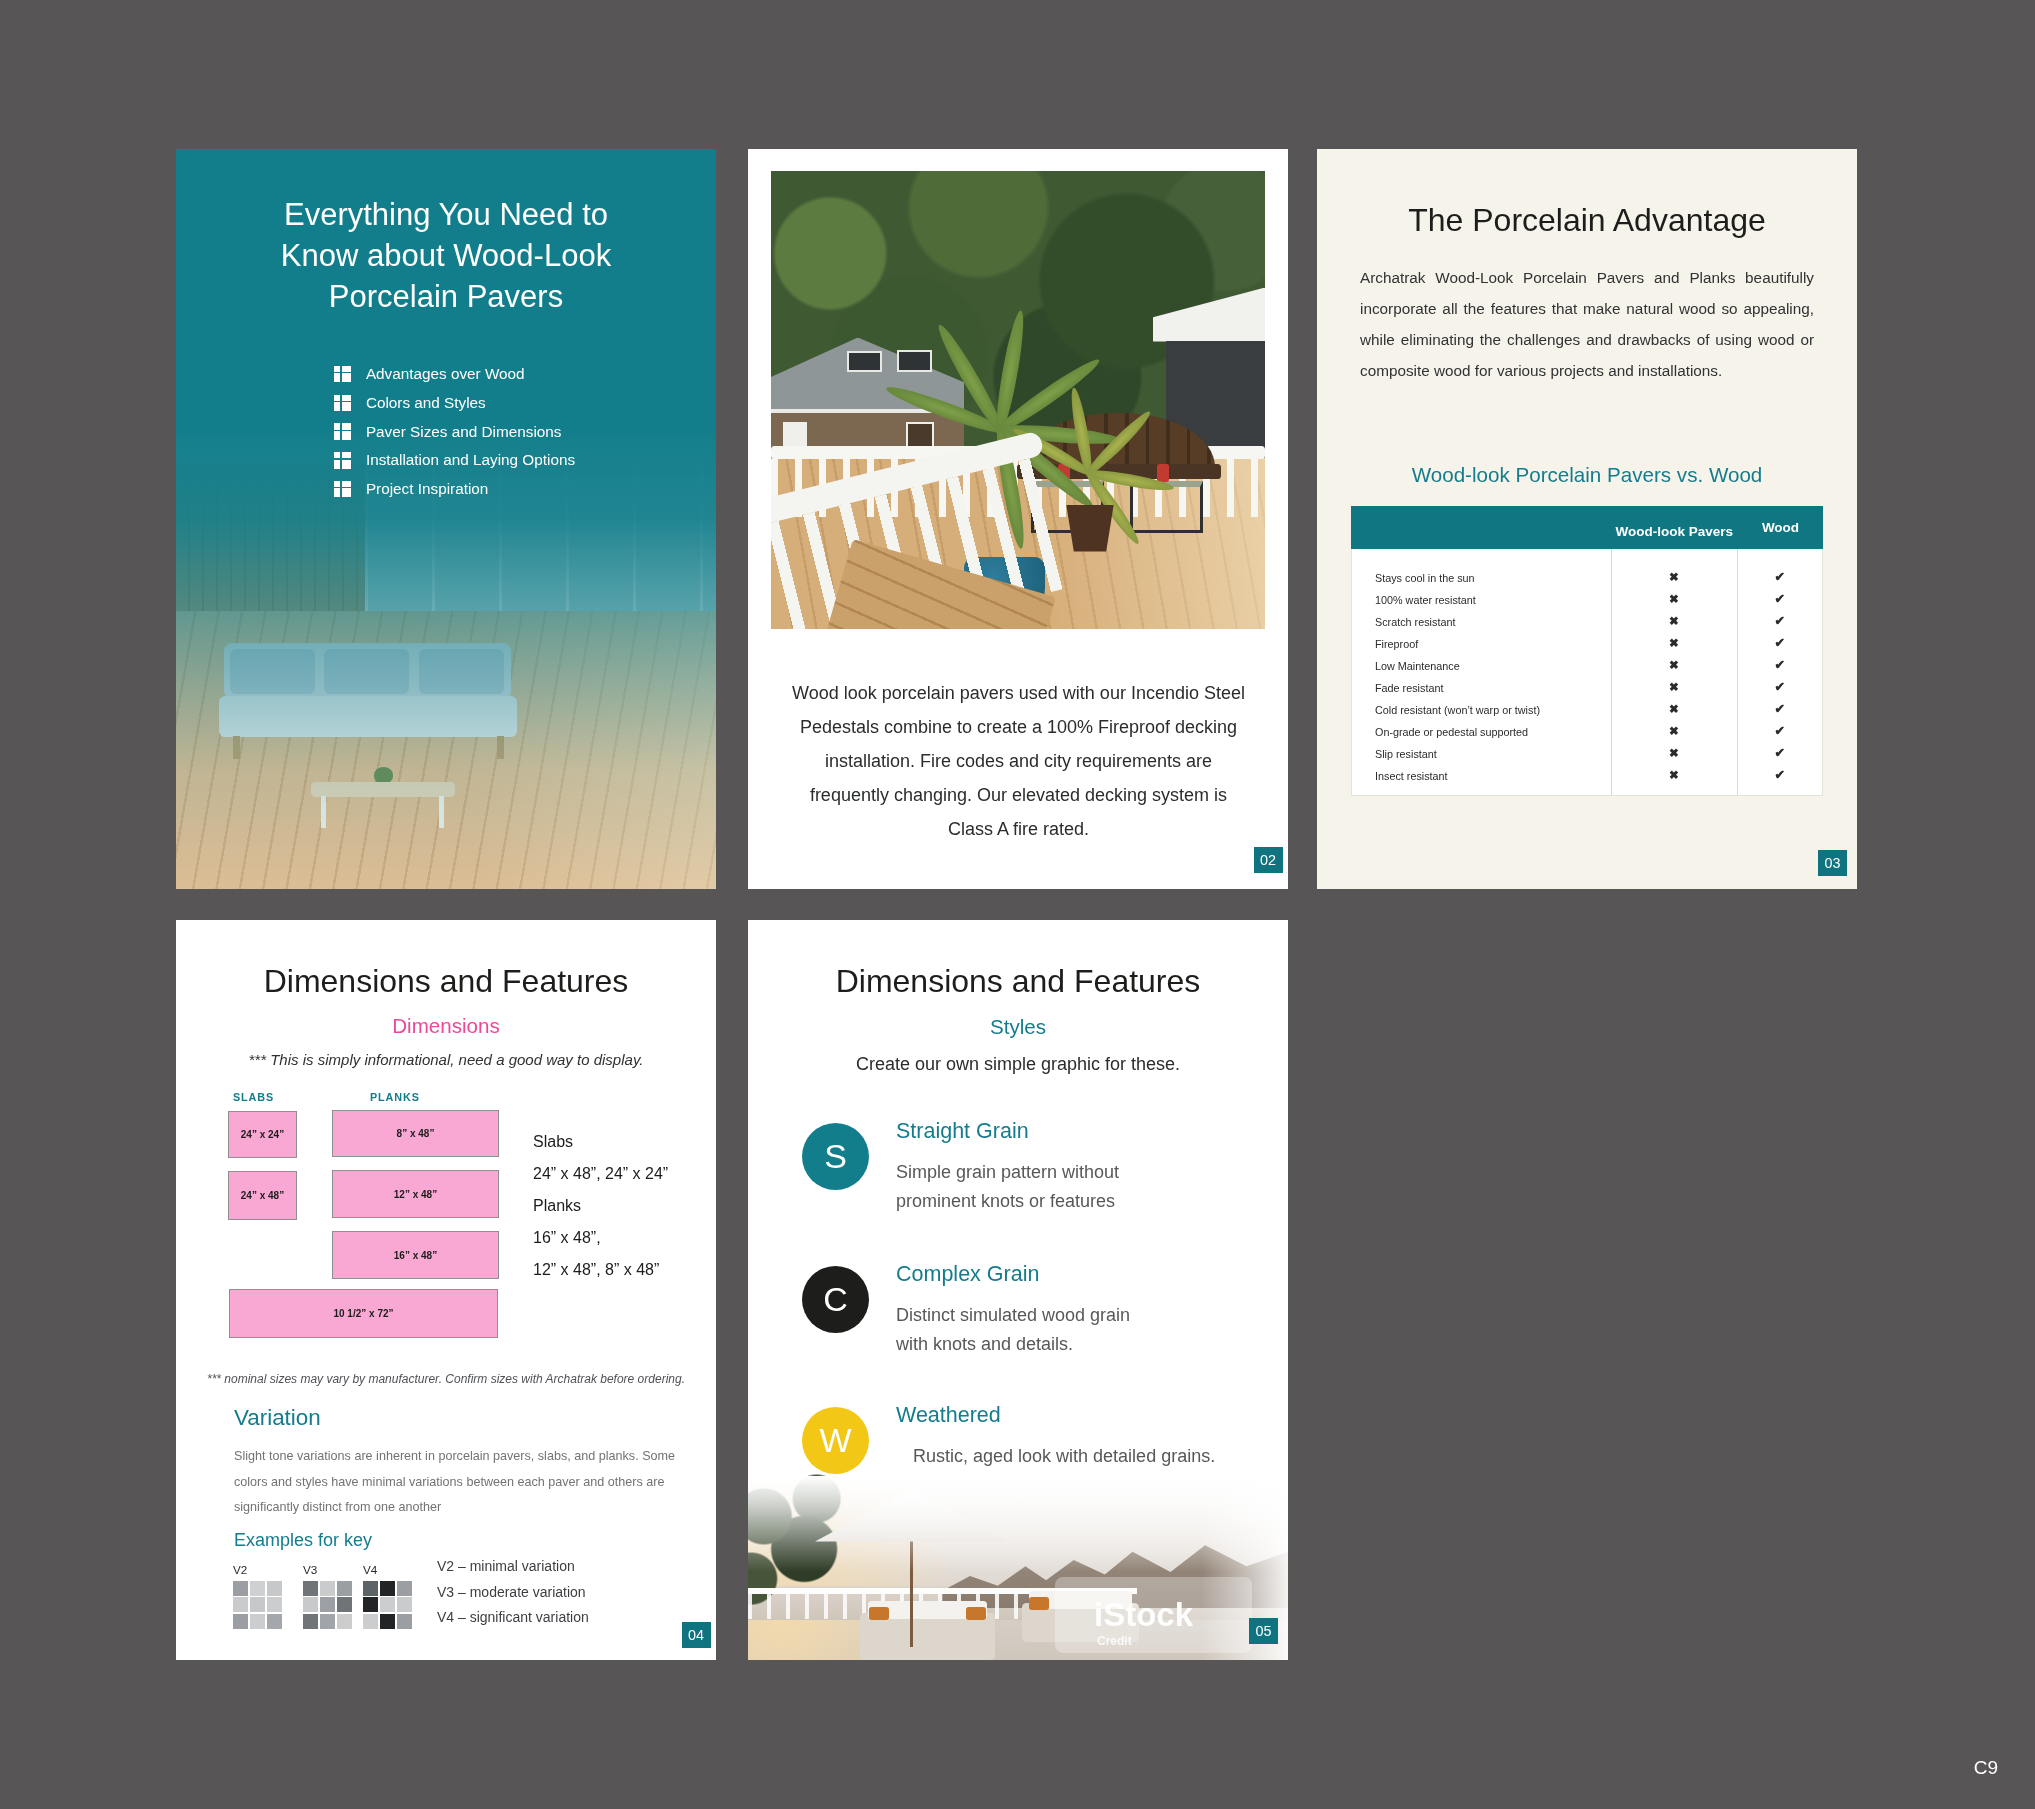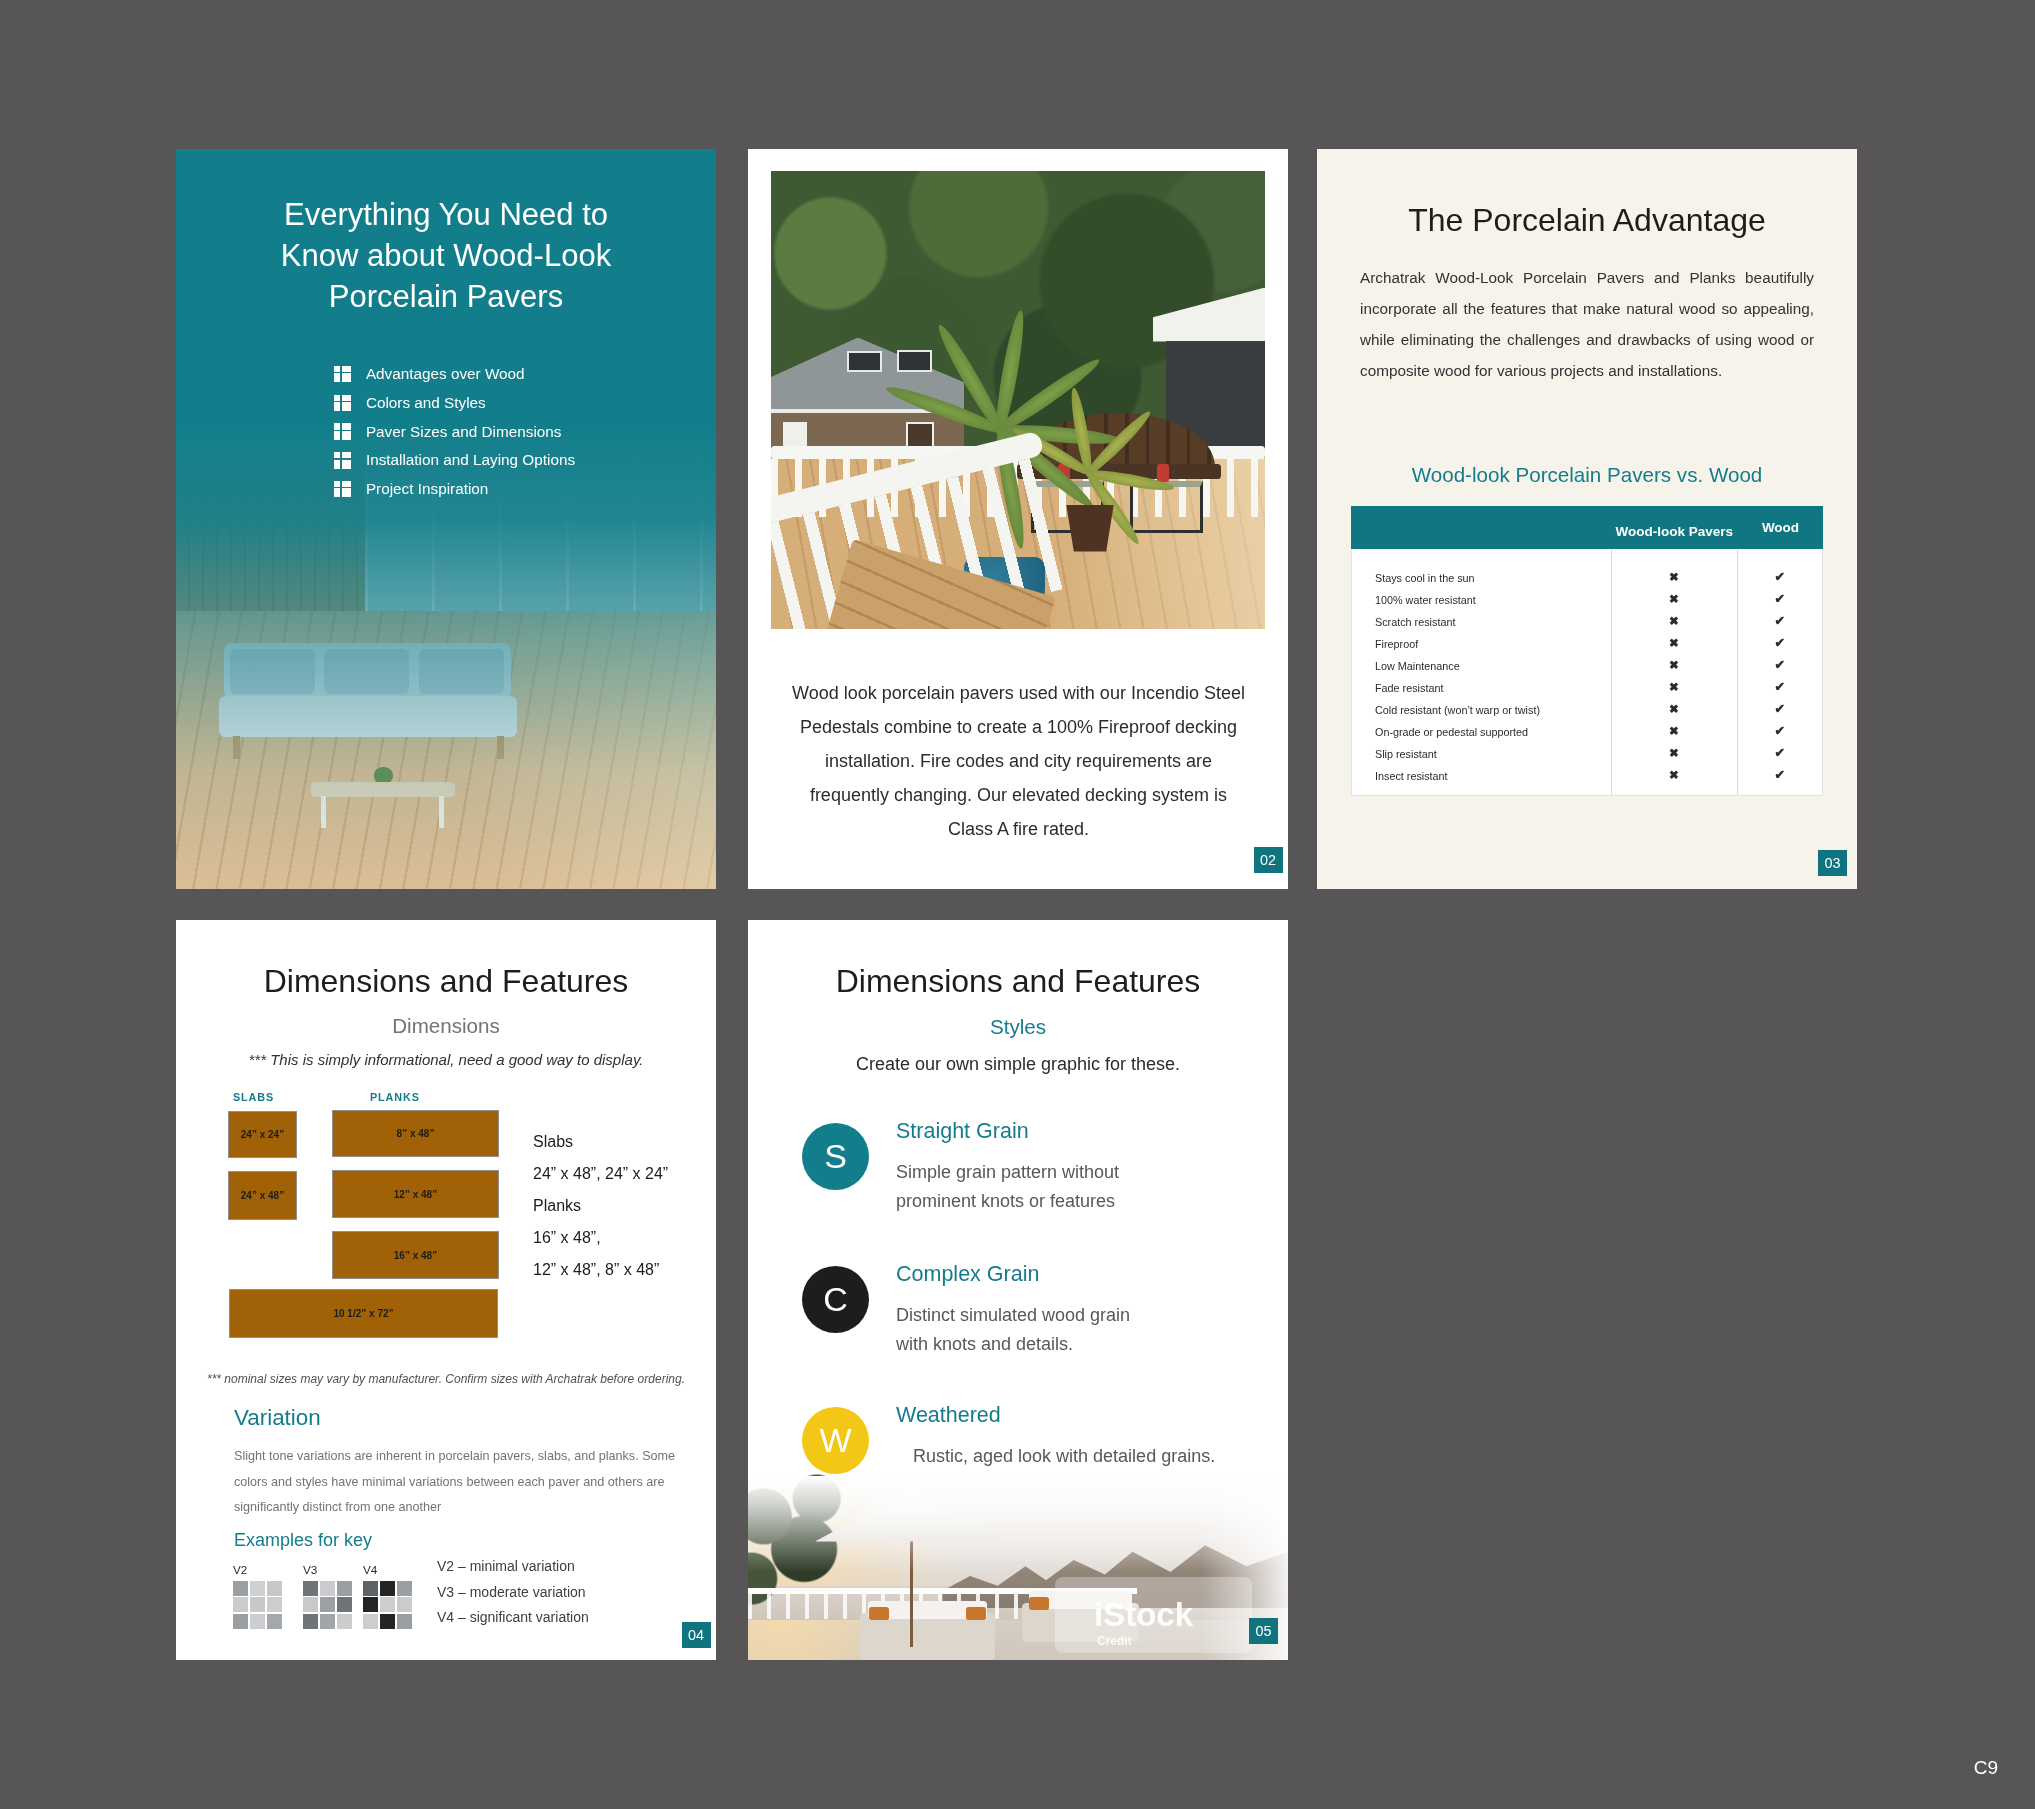--- a/index.html
+++ b/index.html
@@ -135,26 +135,26 @@
   .t-body{position:relative;background:#fff;border:0.9px solid #e4e2d9;border-top:none;padding:12.6px 0 13.5px 0;}
   .t-sep{position:absolute;top:0;bottom:0;width:0.9px;background:#dcdad1;}
   .t-sep.v1{left:55%;} .t-sep.v2{left:82%;}
   .t-row{display:flex;height:22px;align-items:flex-end;font-size:10.8px;color:#2c2b2a;}
   .t-row .c1{width:55%;padding-left:23px;box-sizing:border-box;}
   .t-row .c2{width:27%;text-align:center;font-weight:bold;font-size:11.7px;}
   .t-row .c3{width:18%;text-align:center;font-weight:bold;font-size:12.6px;}
 
   
   .p4-title{position:absolute;left:0;top:43px;width:100%;text-align:center;font-size:32px;color:#1d1d1b;}
-  .p4-sub{position:absolute;left:0;top:94px;width:100%;text-align:center;font-size:20.6px;color:#737373;}
+  .p4-sub{position:absolute;left:0;top:94px;width:100%;text-align:center;font-size:20.6px;color:#ec4899;}
   .p4-note{position:absolute;left:0;top:131px;width:100%;text-align:center;font-size:15px;font-style:italic;color:#2f3133;}
   .dim-label{position:absolute;font-size:10.8px;font-weight:bold;color:#147c8c;letter-spacing:0.9px;}
   .dim-label.slabs{left:57px;top:171px;}
   .dim-label.planks{left:194px;top:171px;}
-  .dim-box{position:absolute;border:1.3px solid #8f8f8f;background:#a16207;
+  .dim-box{position:absolute;border:1.3px solid #8f8f8f;background:#f9a8d4;
     display:flex;align-items:center;justify-content:center;font-size:10px;font-weight:600;color:#1d1d1b;}
   .dim-box.s1{left:52px;top:191px;width:67px;height:45px;}
   .dim-box.s2{left:52px;top:251px;width:67px;height:47px;}
   .dim-box.p1{left:156px;top:190px;width:165px;height:45px;}
   .dim-box.p2{left:156px;top:250px;width:165px;height:46px;}
   .dim-box.p3{left:156px;top:311px;width:165px;height:46px;}
   .dim-box.wide{left:53px;top:369px;width:267px;height:47px;}
   .size-lines{position:absolute;left:357px;top:206px;font-size:16px;line-height:32px;color:#1d1d1b;}
   .p4-footnote{position:absolute;left:0;top:452px;width:100%;text-align:center;
     font-size:12px;font-style:italic;color:#4f5156;}

